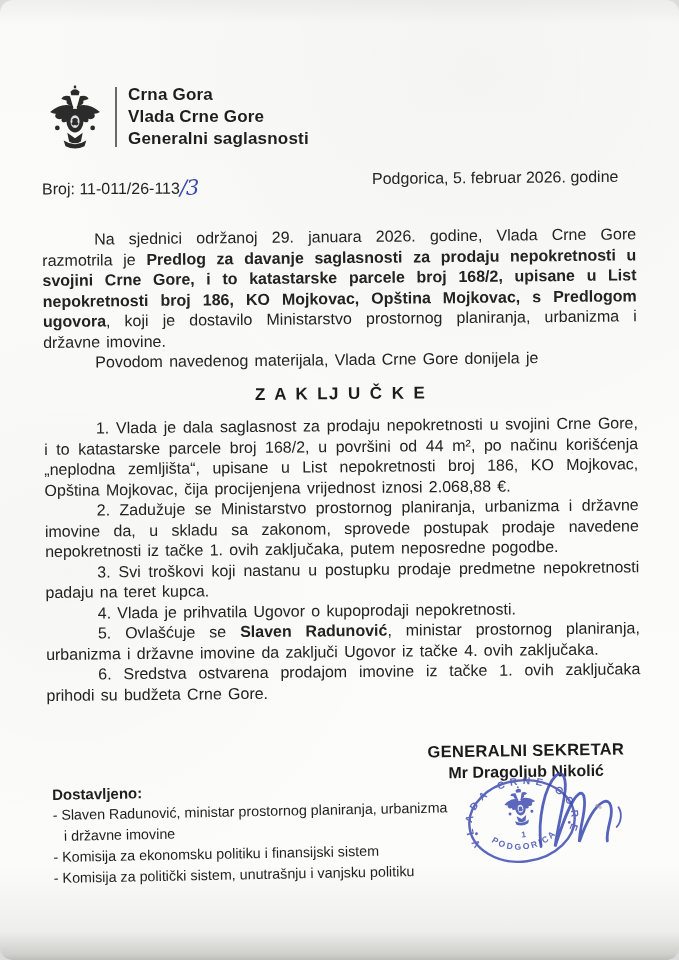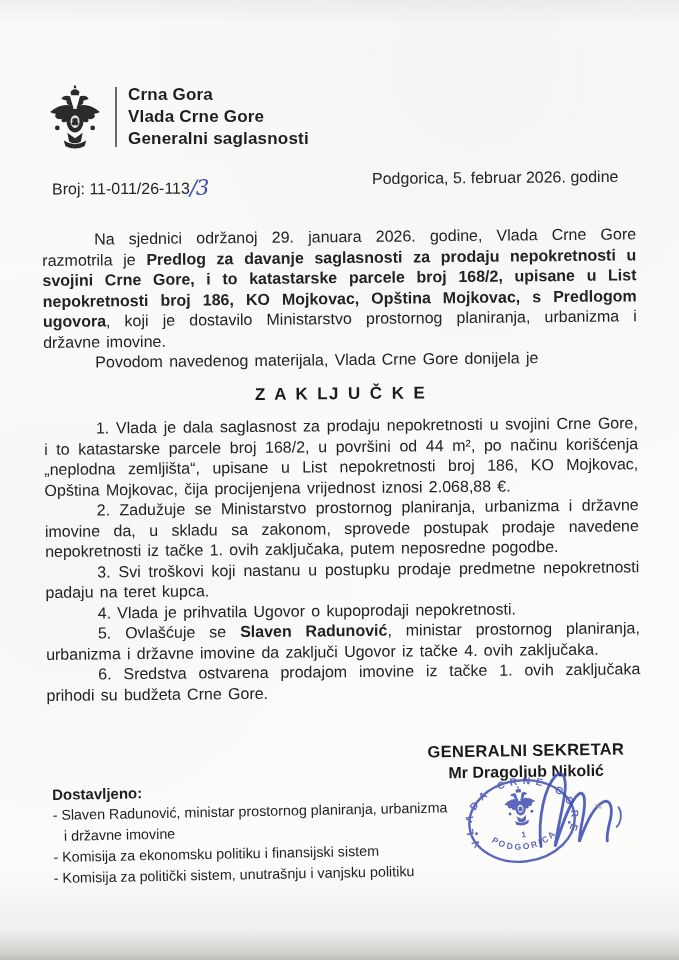--- a/index.html
+++ b/index.html
@@ -5,34 +5,35 @@
   html, body { margin: 0; padding: 0; }
   body {
     width: 679px; height: 960px;
     background: #dcdcda;
     font-family: "Liberation Sans", sans-serif;
   }
   .page {
     position: relative; width: 679px; height: 960px; overflow: hidden;
     background: linear-gradient(180deg, #efefee 0%, #fafaf9 2.5%, #fcfcfb 90%, #eeeeec 97%, #cfcfcc 99.4%, #bdbdba 100%);
     color: #222;
+    border-radius: 13px;
   }
   .page::before {
     content: ""; position: absolute; inset: 0; pointer-events: none;
     background:
       radial-gradient(circle at 70% 8%, rgba(0,0,0,0.025), transparent 45%),
       radial-gradient(circle at 10% 60%, rgba(0,0,0,0.02), transparent 40%);
   }
   
   .letterhead { position: absolute; left: 46px; top: 84px; display: flex; align-items: flex-start; gap: 11px; }
   .coa { width: 58px; height: 66px; color: #2b2b2b; flex: 0 0 auto; }
   .lh-divider { width: 2px; height: 60px; background: #6a6a6a; margin-top: 3px; }
   .lh-text { font-weight: bold; font-size: 17px; line-height: 22px; color: #1e1e1e; letter-spacing: 0.2px; }
   
-  .ref { position: absolute; left: 52px; top: 175px; font-size: 16px; color: #242424; transform: rotate(-0.3deg); }
+  .ref { position: absolute; left: 42px; top: 175px; font-size: 16px; color: #242424; transform: rotate(-0.3deg); }
   .hw { color: #3a49b0; font-family: "DejaVu Serif", serif; font-style: italic; font-size: 21px; letter-spacing: -1px; position: relative; top: 1px; }
   .dateline { position: absolute; left: 372px; top: 169px; font-size: 16px; color: #242424; transform: rotate(-0.5deg); }
   
   .main-text {
     position: absolute; left: 42px; top: 230px; width: 594px;
     font-size: 16px; line-height: 20.5px; text-align: justify;
     word-spacing: 1.8px; color: #232323;
     transform: rotate(-0.55deg); transform-origin: left top;
   }
   .para { margin: 0; text-indent: 52px; }

